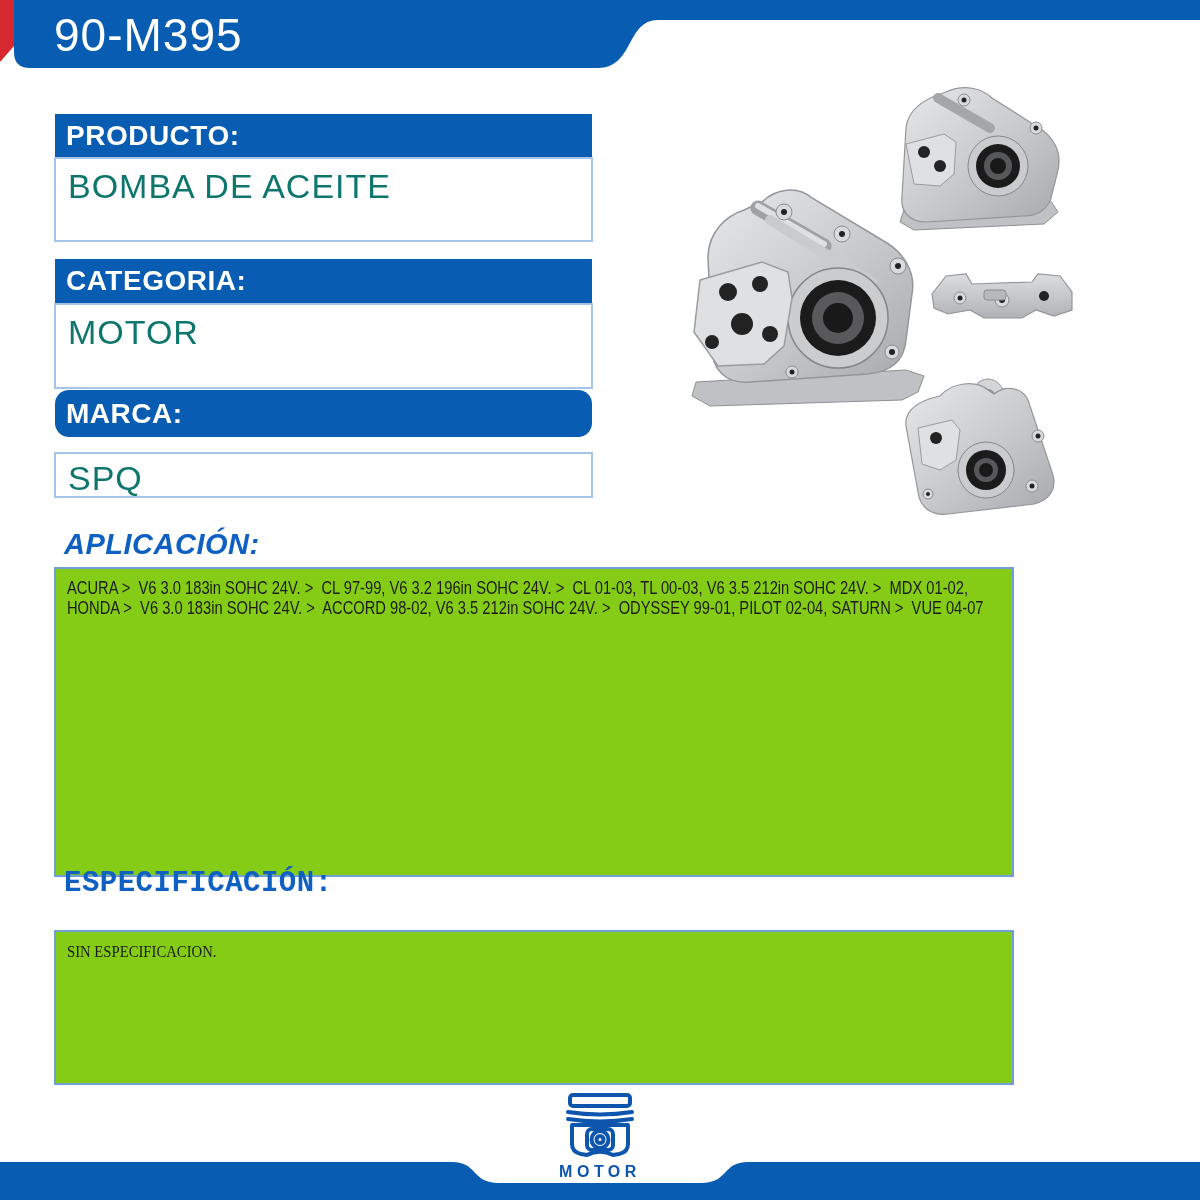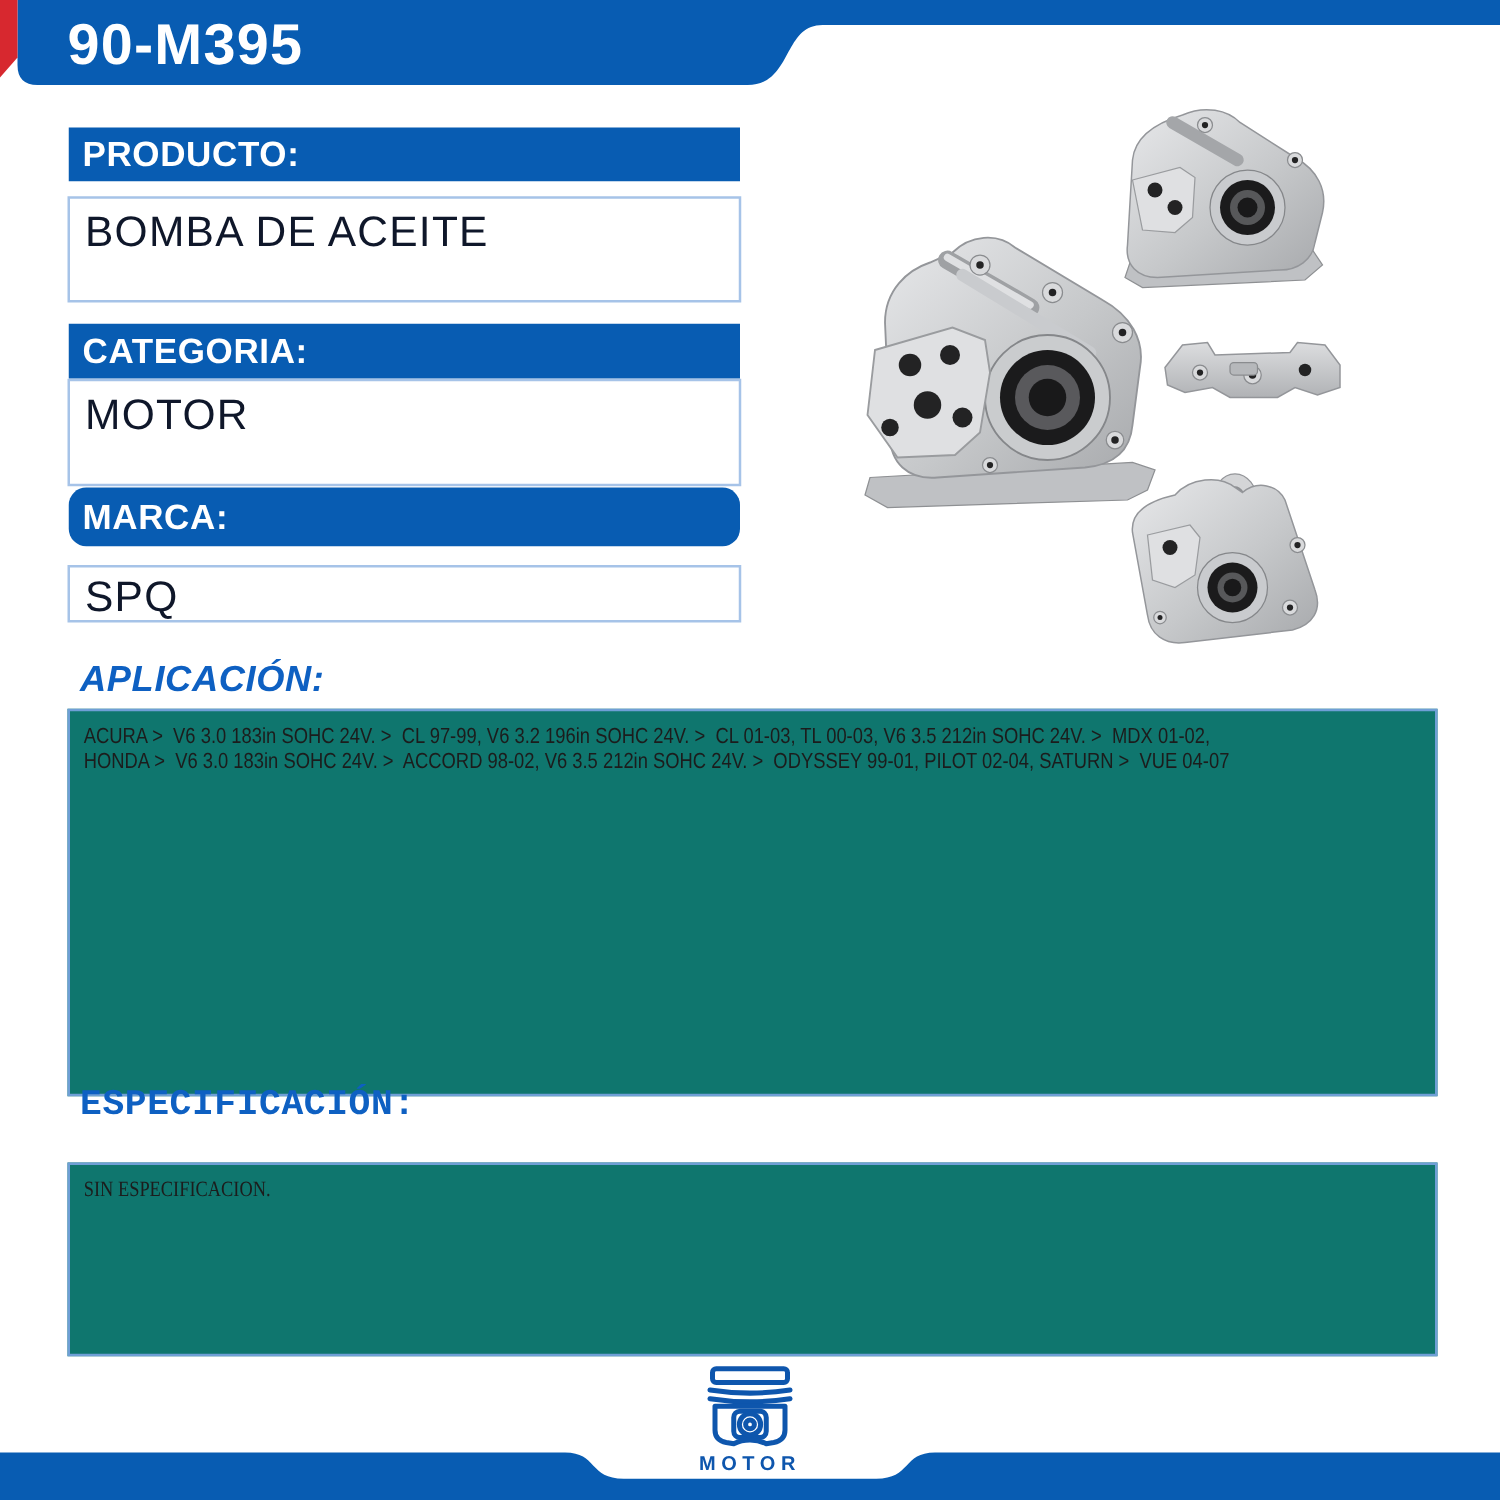--- a/index.html
+++ b/index.html
@@ -5,51 +5,51 @@
   html,body{margin:0;padding:0;}
   body{
     width:1200px;height:1200px;position:relative;background:#ffffff;
     font-family:"Liberation Sans",sans-serif;overflow:hidden;
   }
 
   
   #header-shape{position:absolute;top:0;left:0;}
   #part-number{
     position:absolute;top:8px;left:54px;width:600px;
-    color:#ffffff;font-size:46px;font-weight:bold;letter-spacing:1px;
+    color:#ffffff;font-size:46px;font-weight:normal;letter-spacing:1px;
   }
 
   
   .field-bar{
     position:absolute;left:55px;width:537px;background:#085CB2;
     color:#ffffff;font-weight:bold;font-size:28px;letter-spacing:.5px;
     display:flex;align-items:center;padding-left:11px;box-sizing:border-box;
   }
   .field-box{
     position:absolute;left:54px;width:539px;background:#ffffff;
     border:2px solid #A6C3E8;box-sizing:border-box;
-    padding:8px 12px;color:#0f172a;font-size:34px;letter-spacing:1px;
-  }
-  #bar-producto{top:102px;height:43px;}
+    padding:8px 12px;color:#0f766e;font-size:34px;letter-spacing:1px;
+  }
+  #bar-producto{top:114px;height:43px;}
   #box-producto{top:157px;height:85px;}
   #bar-categoria{top:259px;height:44px;}
   #box-categoria{top:303px;height:86px;}
   #bar-marca{top:390px;height:47px;border-radius:14px;}
   #box-marca{top:452px;height:46px;padding-top:5px;}
 
   
   .section-heading{
     position:absolute;left:64px;color:#0E60C2;font-weight:bold;
     font-size:29px;letter-spacing:.5px;
   }
   #heading-aplicacion{top:528px;font-style:italic;}
   #heading-especificacion{top:867px;font-family:Liberation Mono, monospace;}
 
   .big-box{
-    position:absolute;left:54px;width:1096px;background:#0f766e;
+    position:absolute;left:54px;width:960px;background:#84cc16;
     border:2px solid #6F9FD6;box-sizing:border-box;overflow:hidden;
   }
   #box-aplicacion{top:567px;height:310px;}
   #box-especificacion{top:930px;height:155px;font-family:Liberation Serif, serif;}
 
   .cond-text{
     margin:9px 0 0 11px;
     font-size:17.5px;line-height:20px;color:#1c1c1c;
     white-space:pre;transform:scaleX(0.84);transform-origin:0 0;
   }

